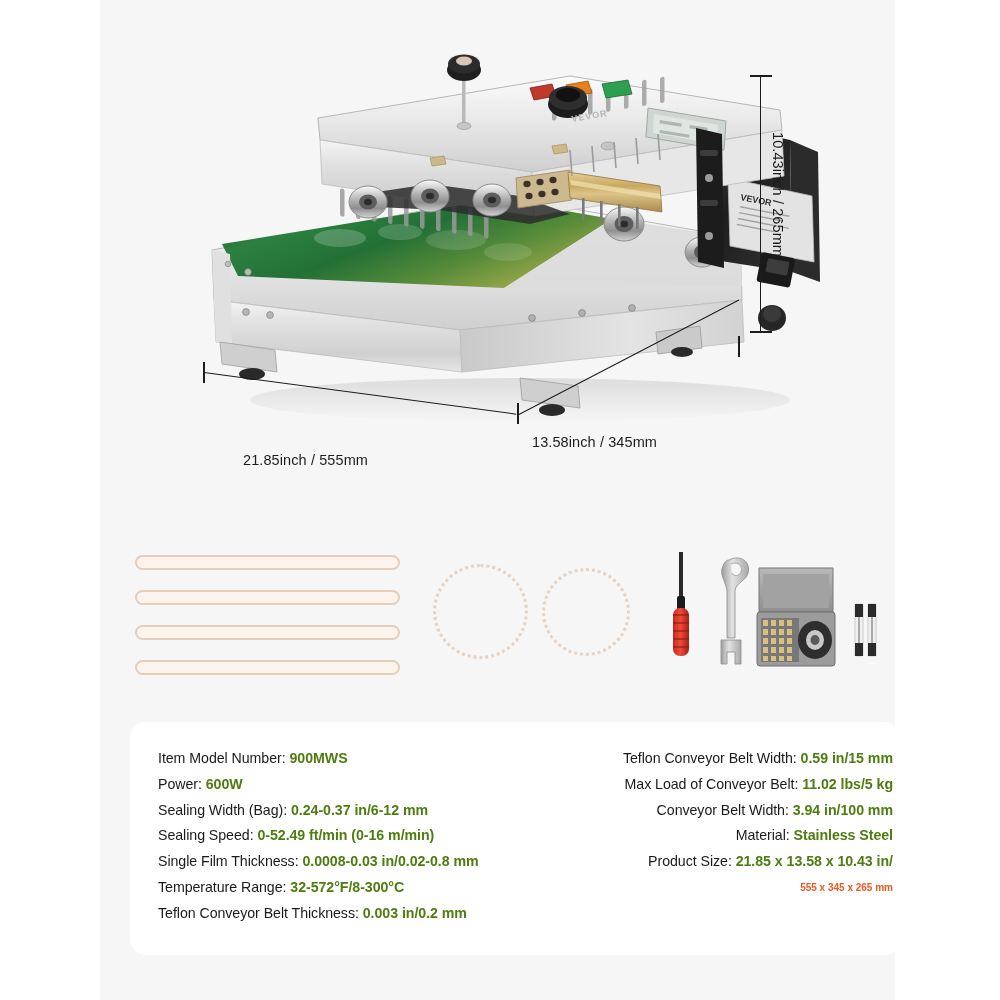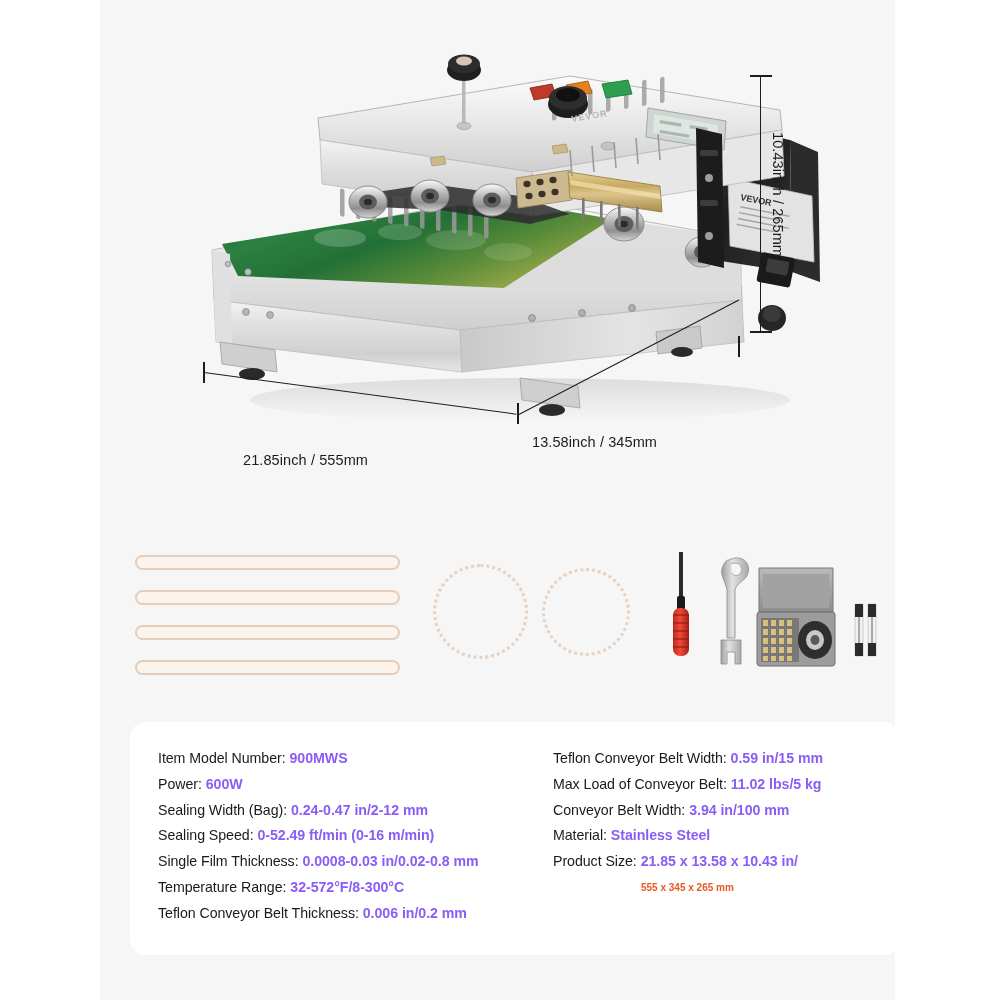--- a/index.html
+++ b/index.html
@@ -82,31 +82,31 @@
     background: #ffffff;
     border-radius: 16px;
   }
 
   .spec-cols {
     display: flex;
     padding: 24px 0 0 28px;
   }
   .spec-col { }
   .spec-col.left  { width: 395px; }
-  .spec-col.right { width: 340px; }
+  .spec-col.right { width: 340px; text-align: right; }
 
   .spec-line {
     font-size: 14.2px;
     color: #1a1a1a;
     line-height: 25.8px;
     white-space: nowrap;
     letter-spacing: -0.05px;
   }
   .spec-val {
-    color: #8b5cf6;
+    color: #4d7c0f;
     font-weight: bold;
   }
   .spec-cont {
     font-size: 10px;
     color: #e8591f;
     font-weight: bold;
     line-height: 25.8px;
     white-space: nowrap;
   }
   .spec-cont.indent-right { padding-left: 88px; }
@@ -451,33 +451,33 @@
     <div class="spec-cols">
 
       <div class="spec-col left">
         <div class="spec-line">
           <span>Item Model Number: </span><span class="spec-val">900MWS</span>
         </div>
         <div class="spec-line">
           <span>Power: </span><span class="spec-val">600W</span>
         </div>
         <div class="spec-line">
-          <span>Sealing Width (Bag): </span><span class="spec-val">0.24-0.47 in/2-12 mm</span>
+          <span>Sealing Width (Bag): </span><span class="spec-val">0.24-0.37 in/6-12 mm</span>
         </div>
         <div class="spec-line">
           <span>Sealing Speed: </span><span class="spec-val">0-52.49 ft/min (0-16 m/min)</span>
         </div>
         <div class="spec-line">
           <span>Single Film Thickness: </span><span class="spec-val">0.0008-0.03 in/0.02-0.8 mm</span>
         </div>
         <div class="spec-line">
           <span>Temperature Range: </span><span class="spec-val">32-572°F/8-300°C</span>
         </div>
         <div class="spec-line">
-          <span>Teflon Conveyor Belt Thickness: </span><span class="spec-val">0.006 in/0.2 mm</span>
+          <span>Teflon Conveyor Belt Thickness: </span><span class="spec-val">0.003 in/0.2 mm</span>
         </div>
       </div>
 
       <div class="spec-col right">
         <div class="spec-line">
           <span>Teflon Conveyor Belt Width: </span><span class="spec-val">0.59 in/15 mm</span>
         </div>
         <div class="spec-line">
           <span>Max Load of Conveyor Belt: </span><span class="spec-val">11.02 lbs/5 kg</span>
         </div>

